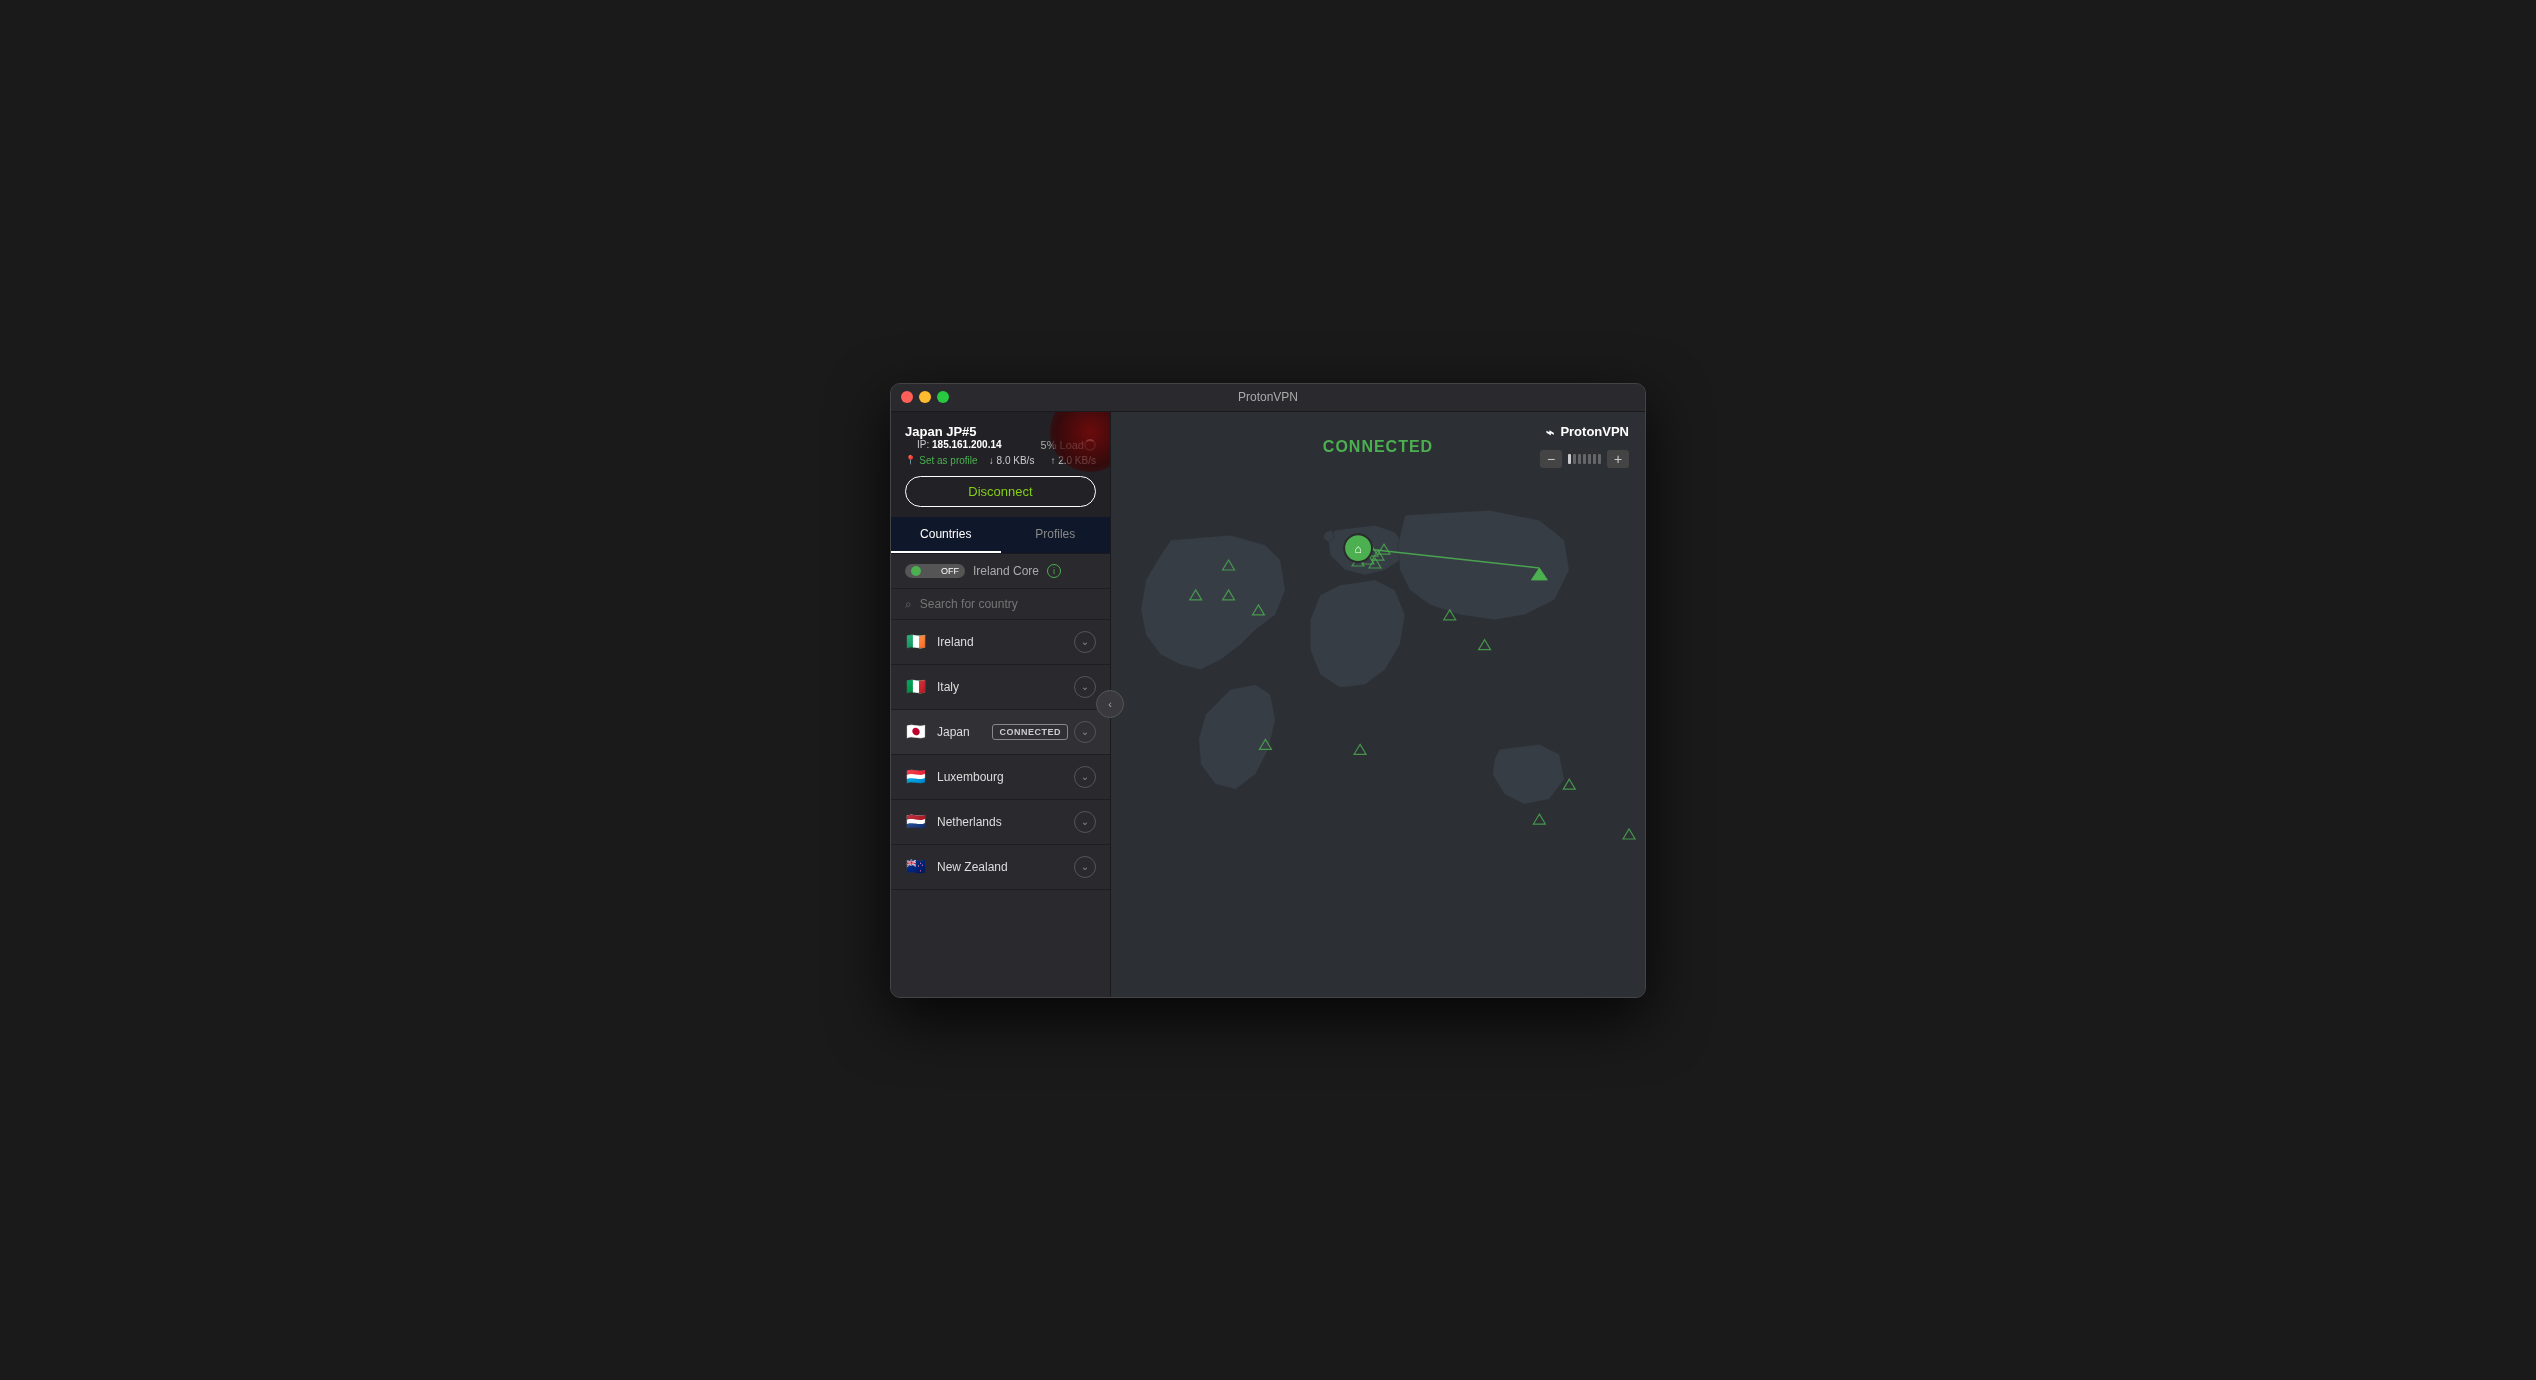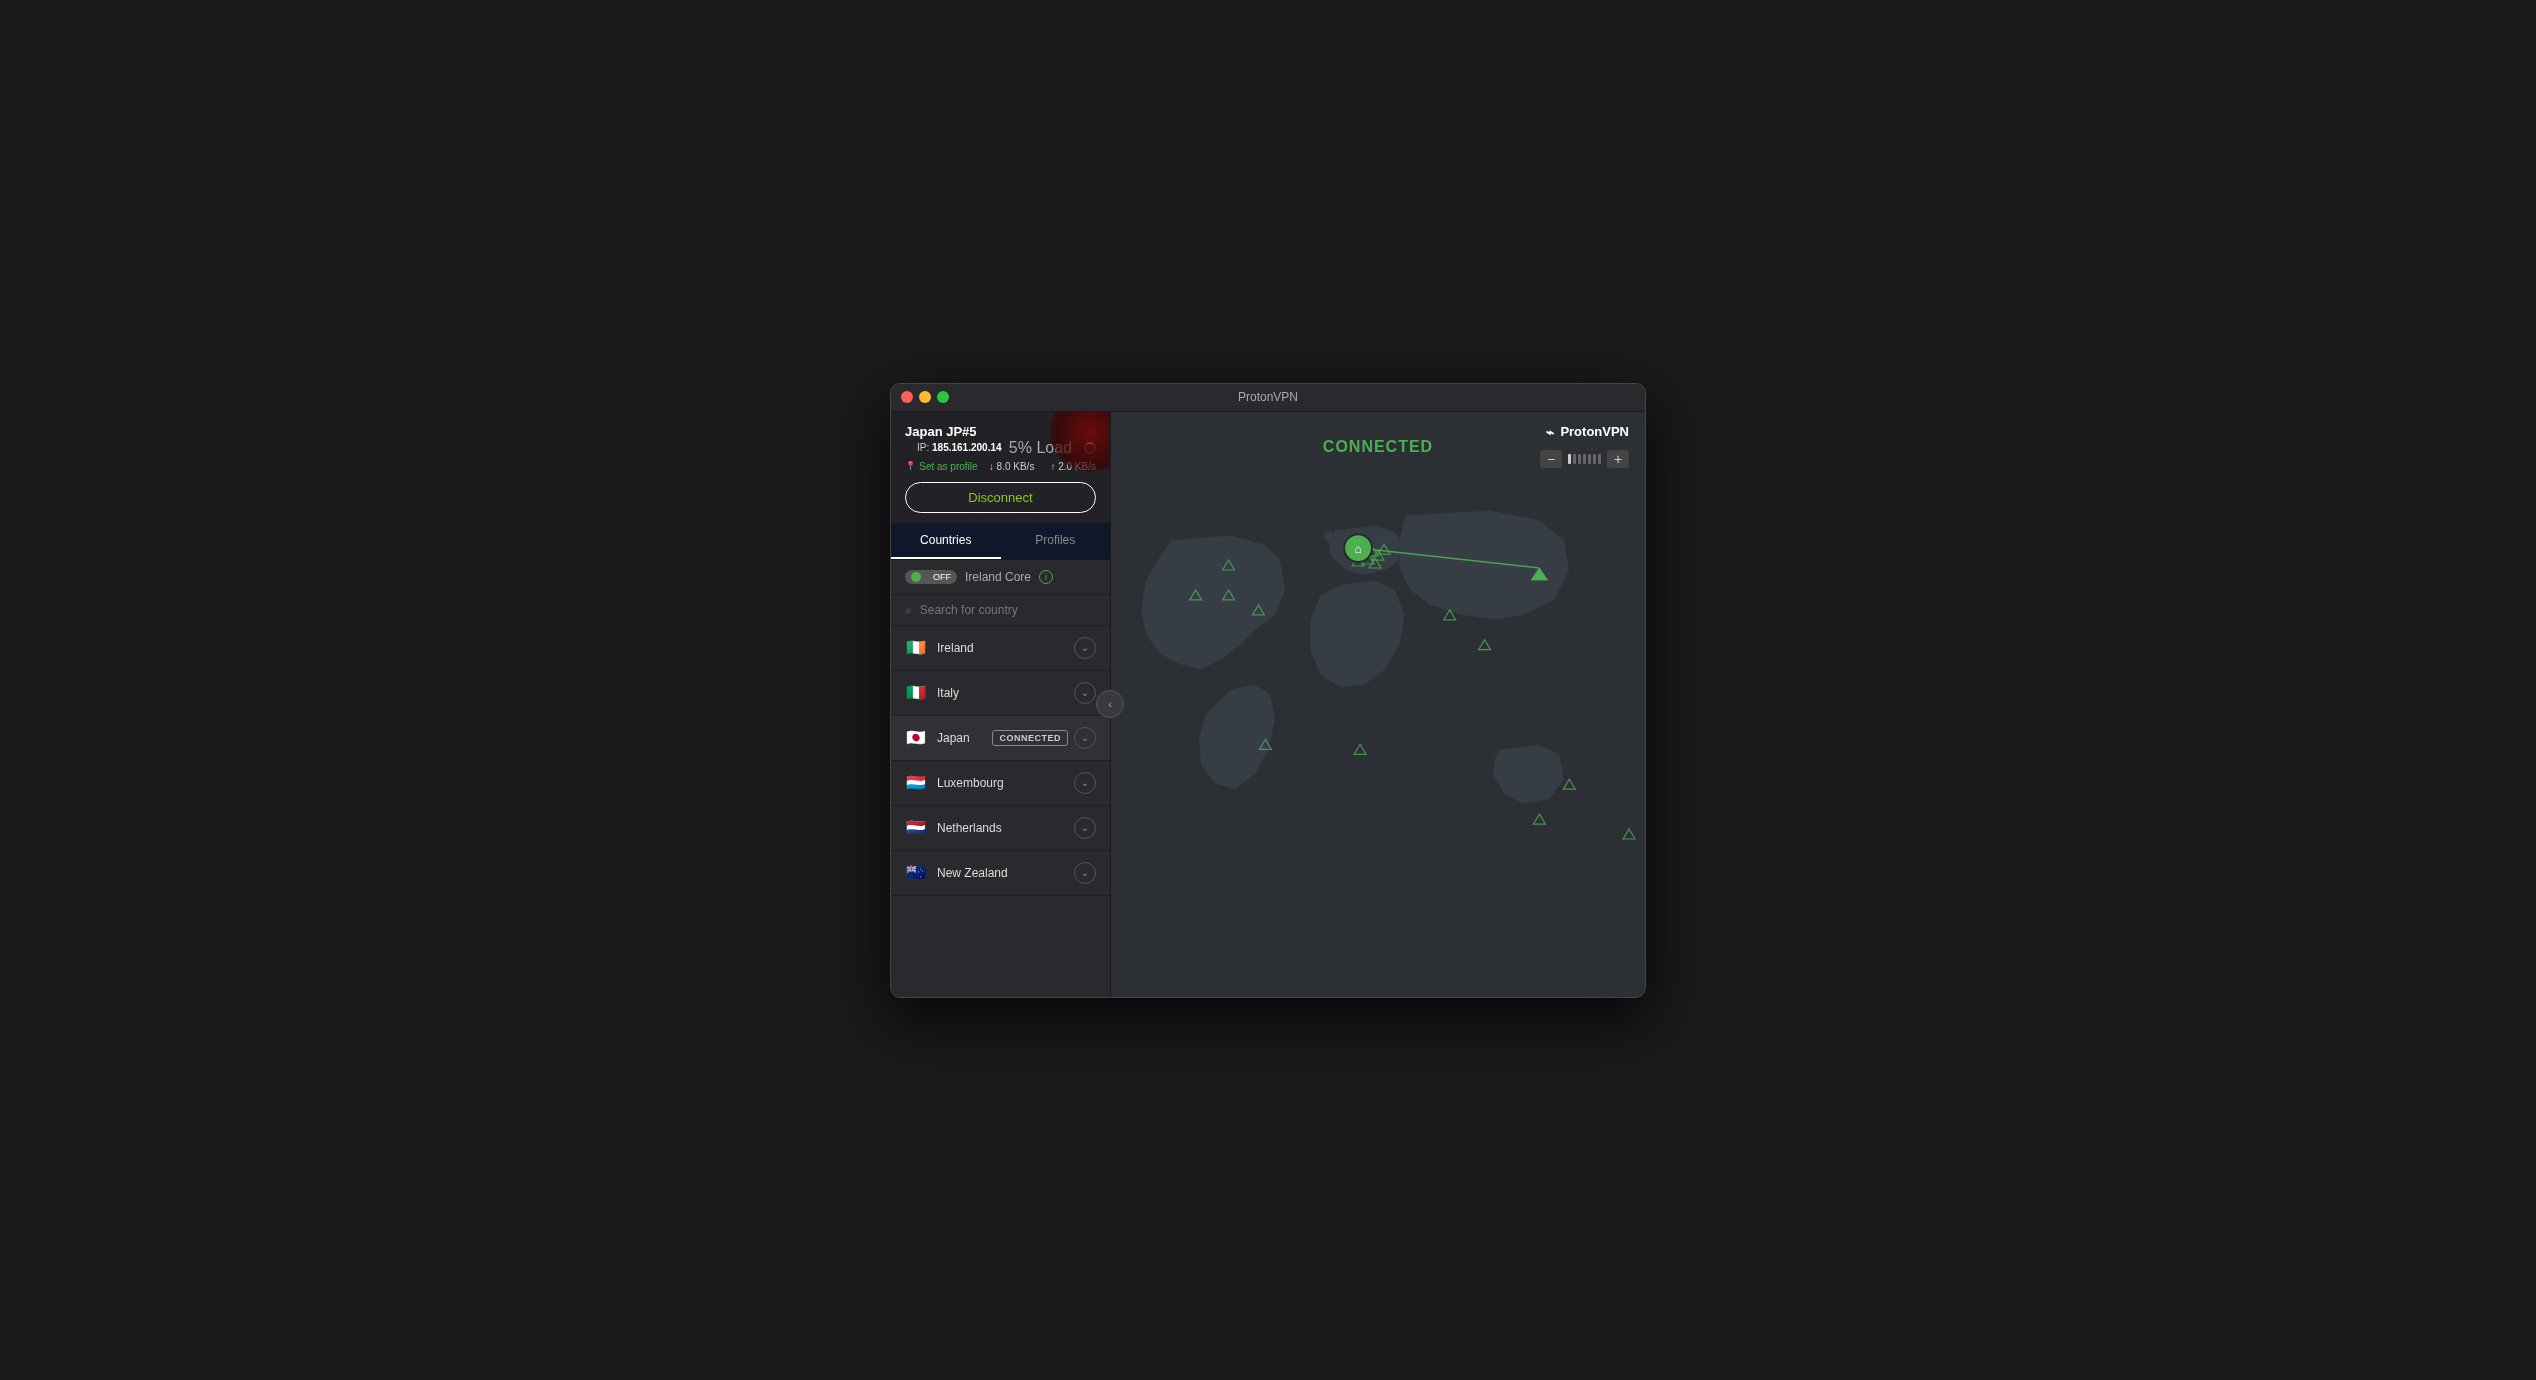--- a/index.html
+++ b/index.html
@@ -96,24 +96,24 @@
     .server-ip {
       color: #ccc;
       font-size: 10px;
       padding-left: 12px;
     }
     .server-ip strong {
       color: #fff;
     }
     .server-load {
       color: #aaa;
-      font-size: 16px;
-      display: flex;
-      align-items: center;
-      gap: 12px;
+      font-size: 11px;
+      display: flex;
+      align-items: center;
+      gap: 0;
     }
     .load-spinner {
       width: 12px;
       height: 12px;
       border: 2px solid #555;
       border-top-color: #aaa;
       border-radius: 50%;
     }
     .profile-row {
       display: flex;
@@ -179,21 +179,21 @@
       border-bottom: 1px solid #1e1e22;
     }
     .toggle-off {
       background: #555;
       border-radius: 10px;
       padding: 2px 6px;
       font-size: 9px;
       color: #fff;
       display: flex;
       align-items: center;
-      gap: 12px;
+      gap: 20px;
     }
     .toggle-dot {
       width: 10px;
       height: 10px;
       background: #4caf50;
       border-radius: 50%;
     }
     .secure-core-label {
       color: #aaa;
       font-size: 12px;

